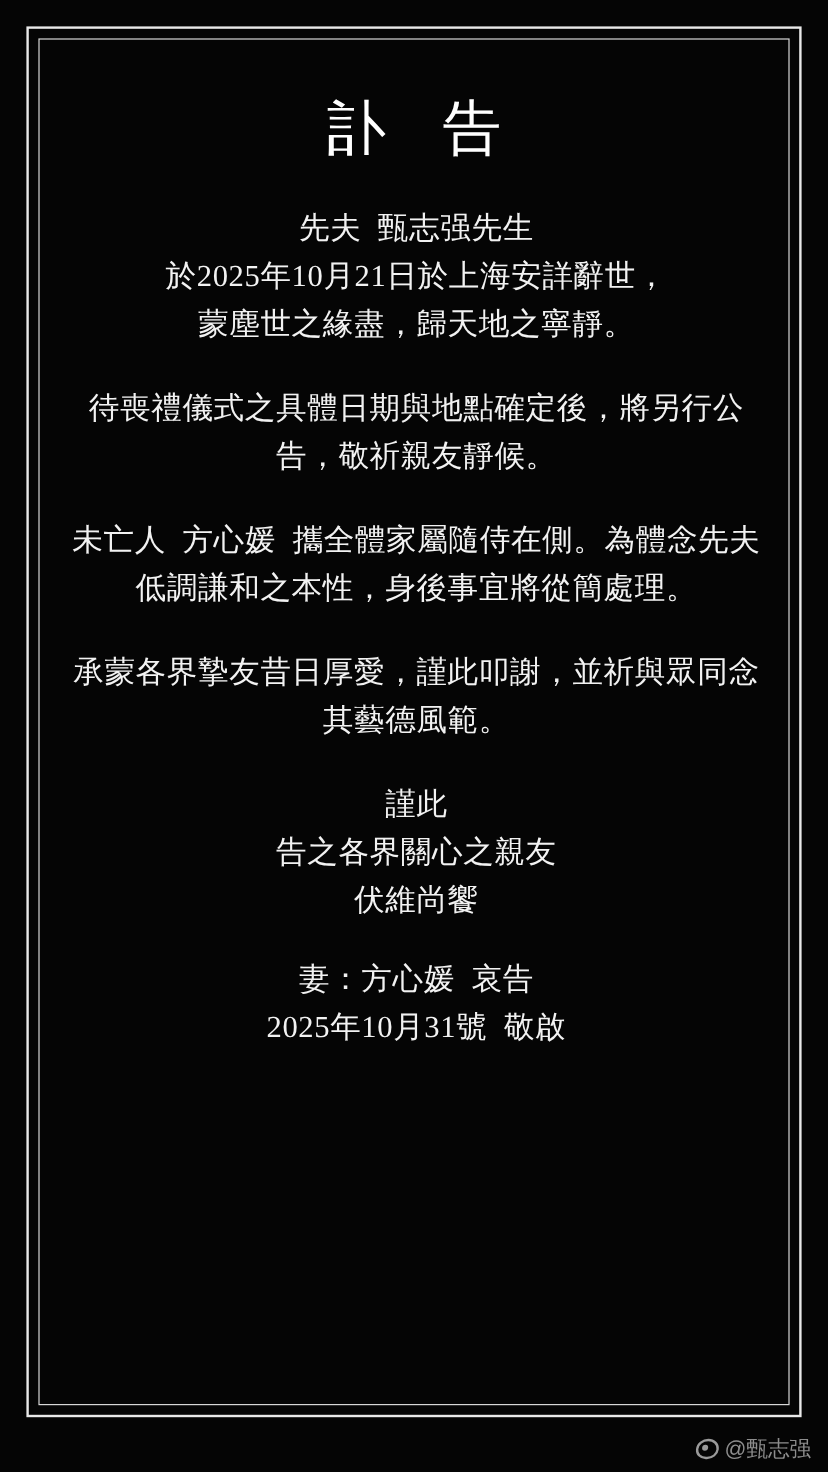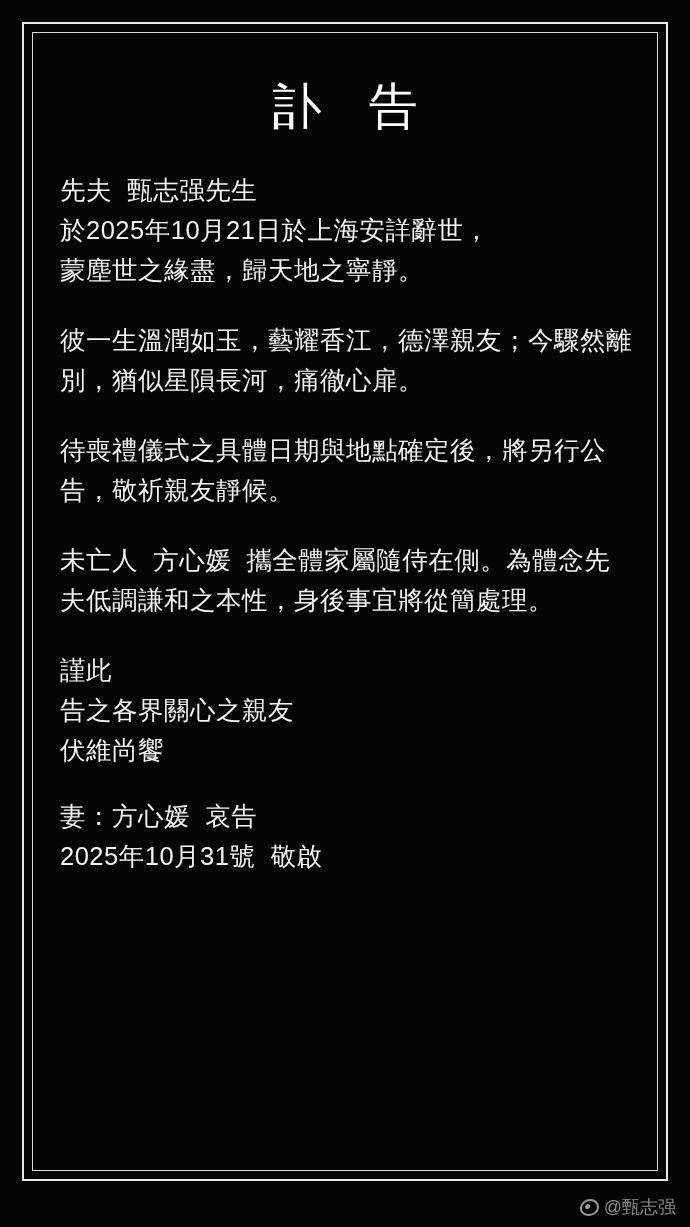--- a/index.html
+++ b/index.html
@@ -71,21 +71,22 @@
     padding-right: 4px;
   }
 
   .para {
     font-size: 25.5px;
     line-height: 40px;
     letter-spacing: 0.5px;
     margin: 0 0 30px 0;
     color: #f2f2f2;
     white-space: pre-wrap;
-    font-family: Liberation Sans, sans-serif;
+    font-family: Liberation Serif, serif;
+    text-align: center;
   }
   .para:last-child { margin-bottom: 0; }
 
   .para.tight { margin-bottom: 26px; }
 
   
   .watermark {
     position: absolute;
     right: 14px;
     bottom: 8px;
@@ -125,23 +126,23 @@
   <div class="frame-inner"></div>
 
   <div class="content">
 
     <div class="title">訃 告</div>
 
     <div class="body-block">
       <p class="para">先夫  甄志强先生
 於2025年10月21日於上海安詳辭世，
 蒙塵世之緣盡，歸天地之寧靜。</p>
-      <p class="para">彼一生溫潤如玉，藝耀香江，德澤親友；今驟然離別，猶似星隕長河，痛徹心扉。</p>
       <p class="para">待喪禮儀式之具體日期與地點確定後，將另行公告，敬祈親友靜候。</p>
       <p class="para">未亡人  方心媛  攜全體家屬隨侍在側。為體念先夫低調謙和之本性，身後事宜將從簡處理。</p>
+      <p class="para">承蒙各界摯友昔日厚愛，謹此叩謝，並祈與眾同念其藝德風範。</p>
       <p class="para tight">謹此
 告之各界關心之親友
 伏維尚饗</p>
       <p class="para">妻：方心媛  哀告
 2025年10月31號  敬啟</p>
     </div>
 
   </div>
 
   <div class="watermark">

